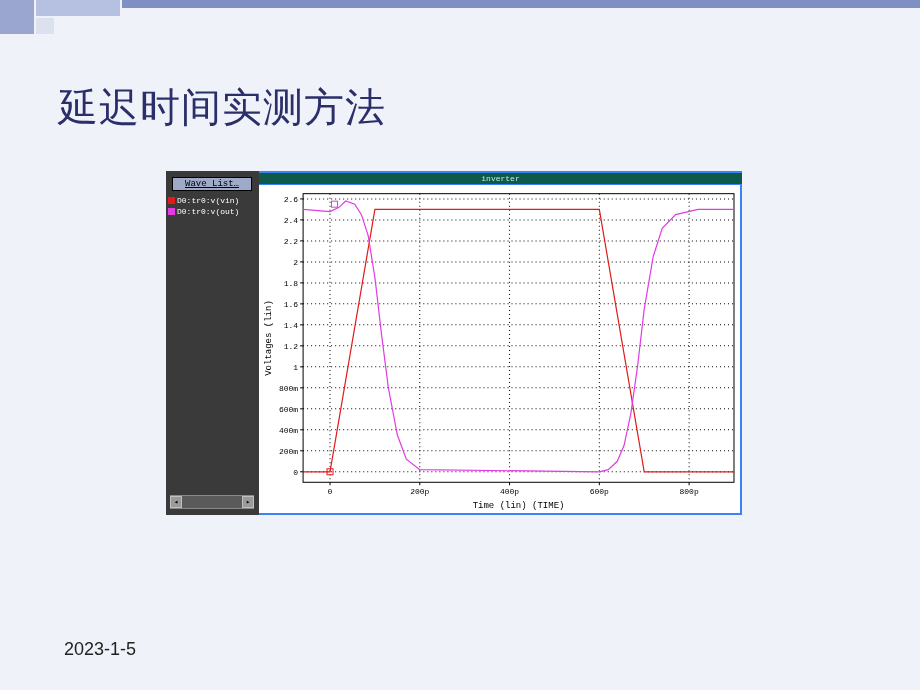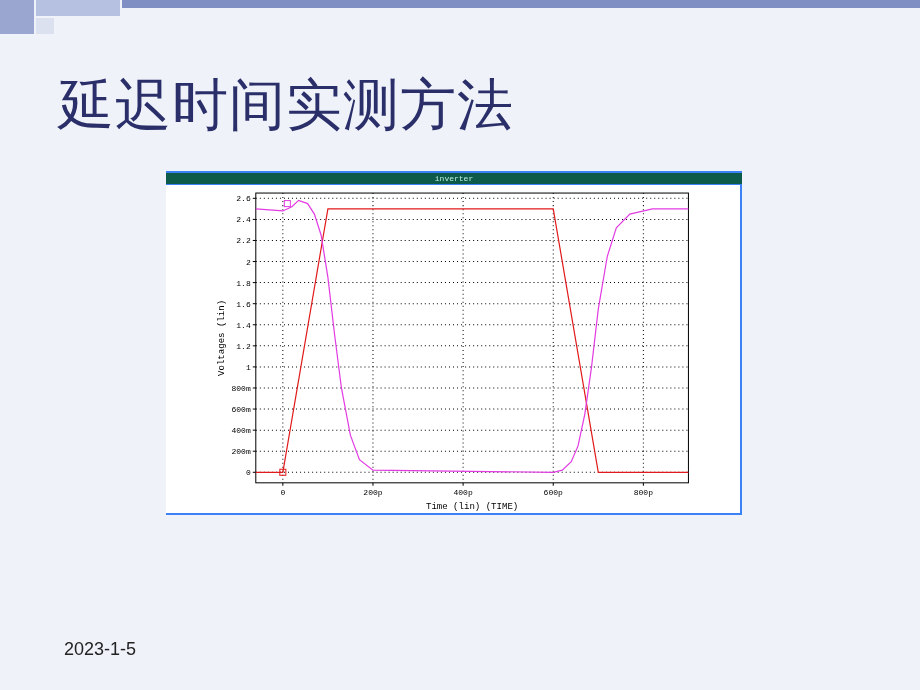--- a/index.html
+++ b/index.html
@@ -1,18 +1,18 @@
 <!DOCTYPE html>
 <html><head>
 <meta charset="utf-8">
 <style>
   html,body{margin:0;padding:0;width:920px;height:690px;background:#f0f2fa;font-family:"SimSun",serif;overflow:hidden}
   .deco{position:absolute;top:0;left:0;width:920px;height:44px}
   .deco div{position:absolute;background:#c3cce6}
-  .title{position:absolute;left:58px;top:68px;font-size:56px;color:#2a2f6a;letter-spacing:1px}
+  .title{position:absolute;left:58px;top:80px;font-size:40px;color:#2a2f6a;letter-spacing:1px}
   .plot-app{position:absolute;left:166px;top:171px;width:576px;height:344px;background:#3a3a3a;display:flex}
   .sidebar{width:93px;height:100%;background:#3a3a3a;position:relative;font-family:"Courier New",monospace}
   .wave-btn{position:absolute;left:6px;top:6px;width:78px;height:12px;background:#9faac8;border:1px solid #000;font-size:9px;line-height:12px;text-align:center;text-decoration:underline;color:#000;font-family:"Courier New",monospace}
   .legend{position:absolute;left:2px;top:24px;font-size:8px;line-height:11px;color:#fff}
   .legend .row{white-space:nowrap}
   .legend .sw{display:inline-block;width:7px;height:7px;vertical-align:middle;margin-right:2px}
   .scroll{position:absolute;left:4px;bottom:6px;width:82px;height:12px;background:#5a5a5a;border:1px solid #888}
   .scroll .btn{position:absolute;top:0;width:10px;height:10px;background:#9a9a9a;border:1px solid #c0c0c0;font-size:7px;line-height:10px;text-align:center;color:#000}
   .chart-zone{flex:1;background:#3b82f6;position:relative}
   .chart-title{position:absolute;top:2px;left:0;right:0;height:11px;background:#0d5a4a;color:#bfeedd;font-size:8px;text-align:center;line-height:11px;font-family:"Courier New",monospace}
@@ -32,20 +32,35 @@
 <div class="deco">
   <div style="left:0;top:0;width:34px;height:34px;background:#9aa6d0"></div>
   <div style="left:36px;top:0;width:84px;height:16px;background:#b6c0e0"></div>
   <div style="left:36px;top:18px;width:18px;height:16px;background:#dce1f0"></div>
   <div style="left:122px;top:0;width:798px;height:8px;background:#7f8fc4"></div>
 </div>
 
 <div class="title">延迟时间实测方法</div>
 
 <div class="plot-app">
+  <div class="sidebar">
+    <div class="wave-btn">Wave List…</div>
+    <div class="legend">
+      <div class="row">
+        <span class="sw" style="background:#e11a1a"></span><span>D0:tr0:v(vin)</span>
+      </div>
+      <div class="row">
+        <span class="sw" style="background:#e23be2"></span><span>D0:tr0:v(out)</span>
+      </div>
+    </div>
+    <div class="scroll">
+      <div class="btn" style="left:-1px">◂</div>
+      <div class="btn" style="right:-1px">▸</div>
+    </div>
+  </div>
 
   <div class="chart-zone">
     <div class="chart-title">inverter</div>
     <div class="chart-body">
       <svg viewBox="0 0 480 326">
           <g class="grid">
             <line x1="70.875" y1="8" x2="70.875" y2="296"></line>
             <line x1="160.45833333333331" y1="8" x2="160.45833333333331" y2="296"></line>
             <line x1="250.04166666666669" y1="8" x2="250.04166666666669" y2="296"></line>
             <line x1="339.625" y1="8" x2="339.625" y2="296"></line>

